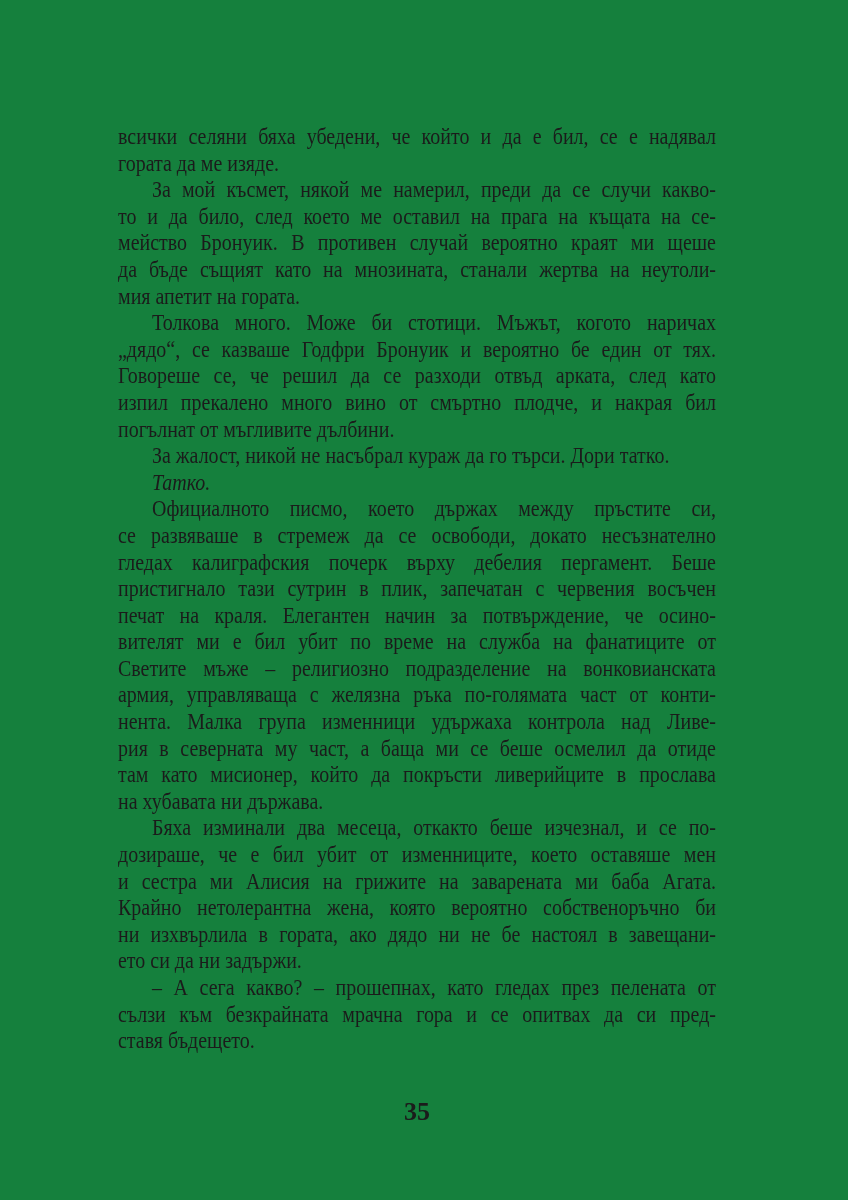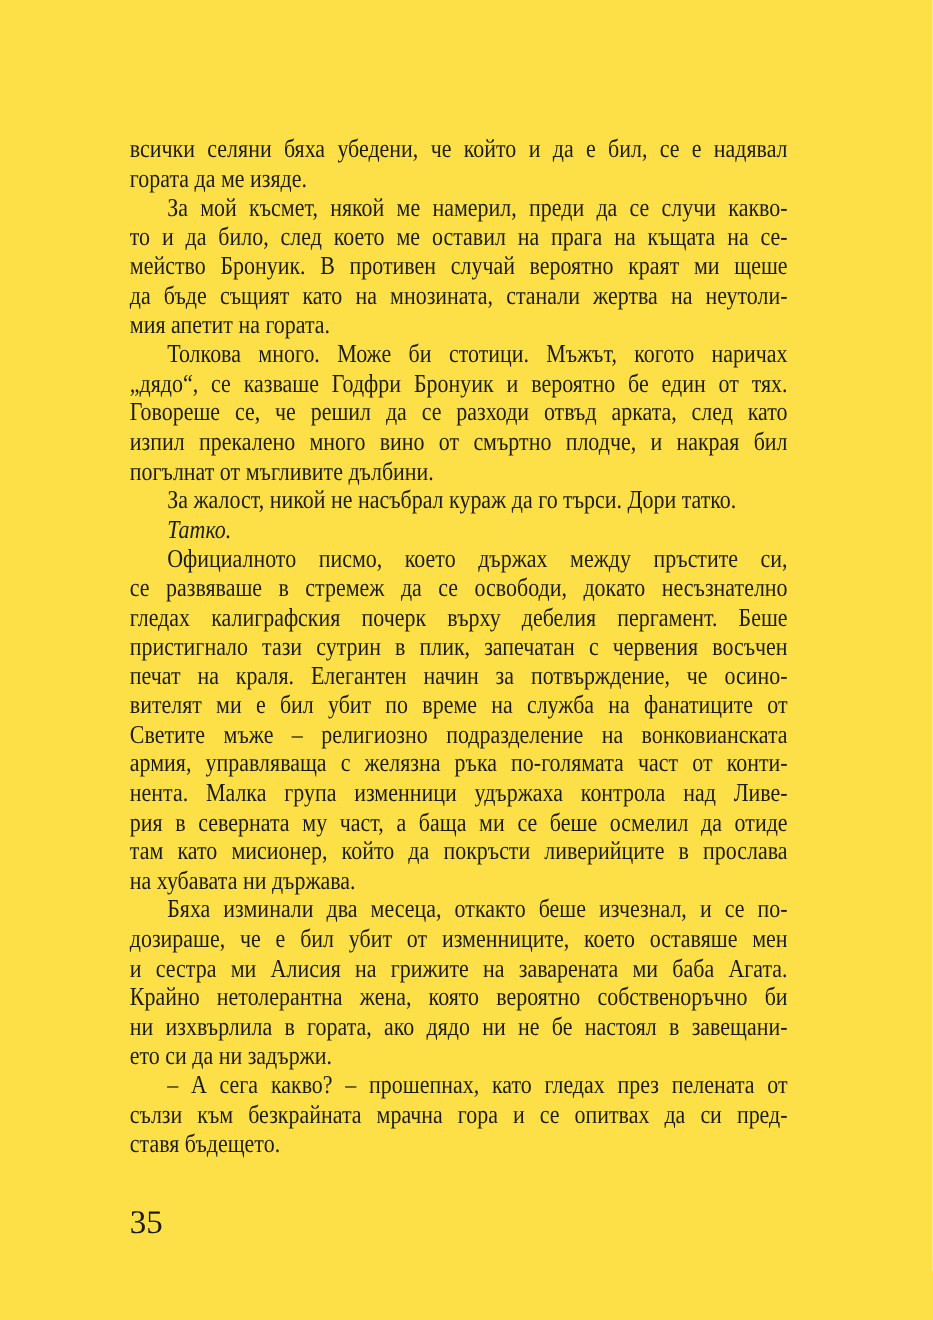--- a/index.html
+++ b/index.html
@@ -4,21 +4,21 @@
 <style>
   html, body {
     margin: 0;
     padding: 0;
     background: #ffffff;
   }
   .page {
     position: relative;
     width: 848px;
     height: 1200px;
-    background: #fde047;
+    background: #15803d;
     overflow: hidden;
     font-family: "Liberation Serif", serif;
     color: #1b1b1b;
   }
   .text-block {
     position: absolute;
     left: 118px;
     top: 123px;
     width: 704px;
     font-size: 23.5px;
@@ -41,24 +41,25 @@
     text-align-last: justify;
   }
   .line.indent {
     text-indent: 40px;
   }
   .page-number {
     position: absolute;
     top: 1099px;
     left: 118px;
     width: 598px;
-    text-align: left;
-    font-size: 30px;
+    text-align: center;
+    font-size: 26px;
     line-height: 26px;
     color: #1b1b1b;
+    font-weight: bold;
   }
 </style>
 </head>
 <body>
 
 <div class="page">
   <div class="text-block">
       <div class="paragraph">
         <div class="line just">всички селяни бяха убедени, че който и да е бил, се е надявал</div>
         <div class="line">гората да ме изяде.</div>

